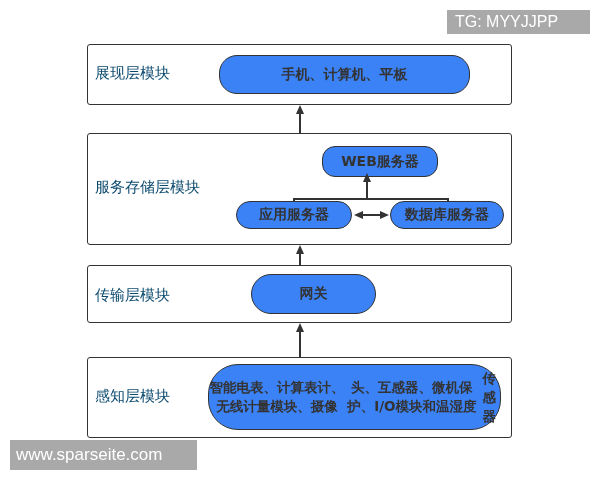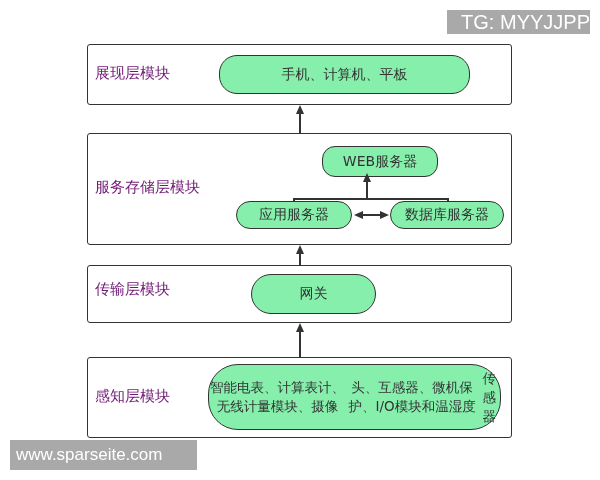--- a/index.html
+++ b/index.html
@@ -1,36 +1,36 @@
 <!DOCTYPE html>
 <html><head>
 <meta charset="utf-8">
 <style>
   html, body { margin:0; padding:0; }
   body { width:600px; height:480px; background:#ffffff; position:relative; overflow:hidden;
          font-family:"DejaVu Sans", "Liberation Sans", sans-serif; color:#2a2a2a; }
   .layer { position:absolute; left:87px; width:425px; border:1.5px solid #333; border-radius:3px;
            background:#fff; box-sizing:border-box; }
-  .layer-label { position:absolute; left:7px; font-size:15px; color:#701a75; white-space:nowrap; }
-  .pill { position:absolute; border:1.5px solid #333; border-radius:18px; background:#86efac;
+  .layer-label { position:absolute; left:7px; font-size:15px; color:#0c4a6e; white-space:nowrap; }
+  .pill { position:absolute; border:1.5px solid #333; border-radius:18px; background:#3b82f6;
           box-sizing:border-box; display:flex; align-items:center; justify-content:center;
-          text-align:center; font-size:14px; color:#333; }
+          text-align:center; font-size:14px; color:#333;font-weight:bold; }
   .line { position:absolute; background:#333; }
   .arrow-up { position:absolute; width:0; height:0; border-left:4px solid transparent;
               border-right:4px solid transparent; border-bottom:9px solid #333; }
   .arrow-left { position:absolute; width:0; height:0; border-top:4px solid transparent;
                 border-bottom:4px solid transparent; border-right:9px solid #333; }
   .arrow-right { position:absolute; width:0; height:0; border-top:4px solid transparent;
                  border-bottom:4px solid transparent; border-left:9px solid #333; }
   .watermark { position:absolute; background:#a9a9a9; color:#fff; font-family:"Liberation Sans", sans-serif; }
 </style>
 </head>
 <body>
 
-<div class="watermark" style="left:447px; top:10px; width:143px; height:24px; font-size:20px; line-height:24px; padding-left:8px; box-sizing:border-box;text-align:right;">TG: MYYJJPP</div>
+<div class="watermark" style="left:447px; top:10px; width:143px; height:24px; font-size:16px; line-height:24px; padding-left:8px; box-sizing:border-box;">TG: MYYJJPP</div>
 
 <div class="layer" style="top:44px; height:61px;">
   <span class="layer-label" style="top:19px;">展现层模块</span>
   <div class="pill" style="left:131px; top:10px; width:251px; height:39px;">
     <span>手机、计算机、平板</span>
   </div>
 </div>
 
 <div class="line" style="left:299px; top:113px; width:2px; height:20px;"></div>
 <div class="arrow-up" style="left:296px; top:105px;"></div>
@@ -58,21 +58,21 @@
 
   <div class="pill" style="left:302px; top:67px; width:114px; height:28px; border-radius:14px;">
     <span>数据库服务器</span>
   </div>
 </div>
 
 <div class="line" style="left:299px; top:253px; width:2px; height:12px;"></div>
 <div class="arrow-up" style="left:296px; top:245px;"></div>
 
 <div class="layer" style="top:265px; height:58px;">
-  <span class="layer-label" style="top:14px;">传输层模块</span>
+  <span class="layer-label" style="top:20px;">传输层模块</span>
   <div class="pill" style="left:163px; top:8px; width:125px; height:40px; border-radius:20px;">
     <span>网关</span>
   </div>
 </div>
 
 <div class="line" style="left:299px; top:331px; width:2px; height:26px;"></div>
 <div class="arrow-up" style="left:296px; top:323px;"></div>
 
 <div class="layer" style="top:357px; height:81px;">
   <span class="layer-label" style="top:29px;">感知层模块</span>

